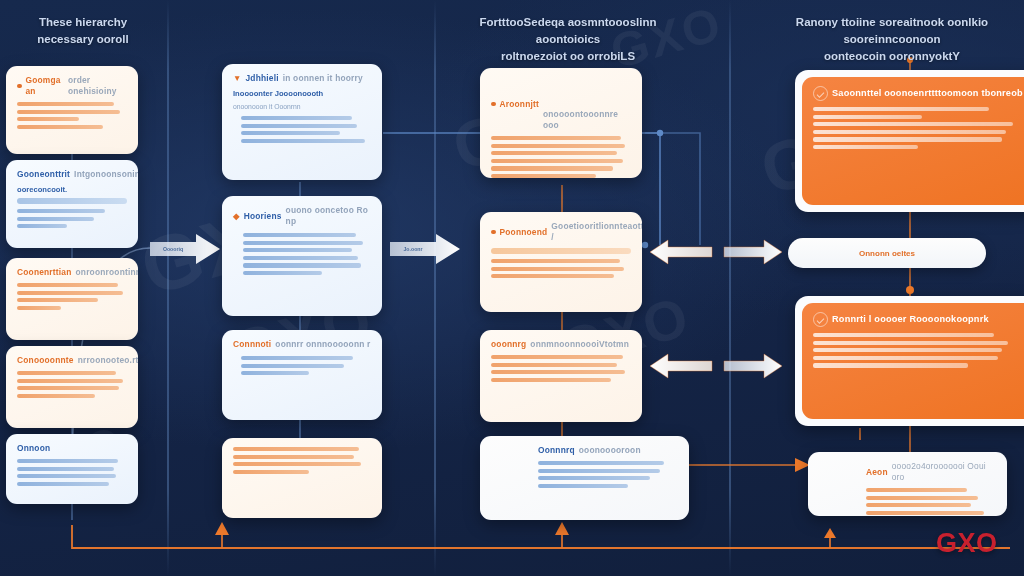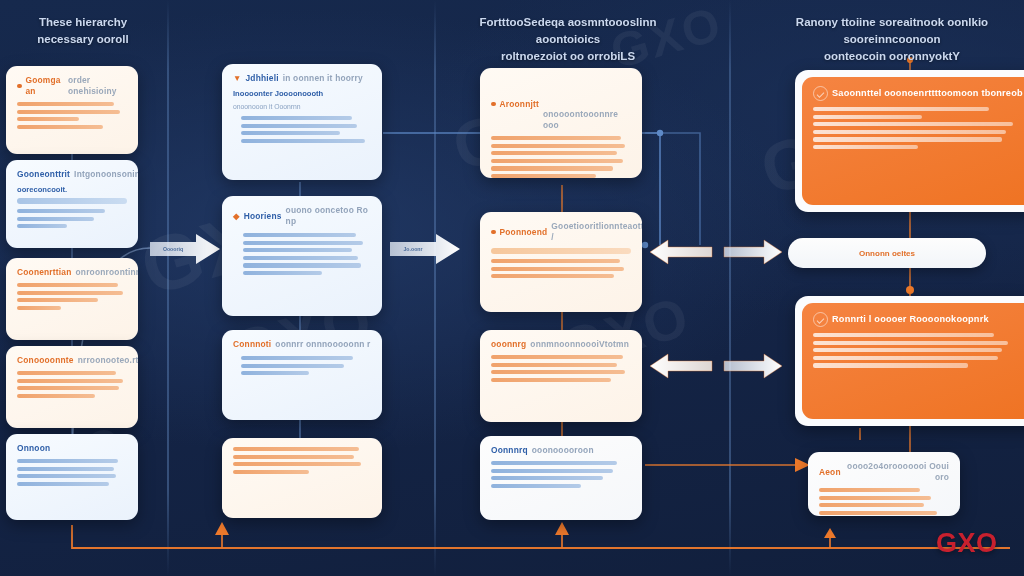--- a/index.html
+++ b/index.html
@@ -36,21 +36,21 @@
     font-size:11.5px;line-height:17px;font-weight:600;
     text-shadow:0 1px 3px rgba(0,0,0,.45);
     filter:blur(.45px);
   }
 
   
   .card{position:absolute;border-radius:11px;overflow:hidden;
         box-shadow:0 5px 16px rgba(0,0,0,.34);}
   .card.cream{background:linear-gradient(160deg,#fffaf4 0%,#fdf3e8 100%);}
   .card.ice{background:linear-gradient(160deg,#f7fbff 0%,#eaf2fc 100%);}
-  .card.white{background:linear-gradient(160deg,#fdfdfd 0%,#f5f7fa 100%);}
+  .card.white{background:linear-gradient(160deg,#fdfdfd 0%,#f5f7fa 100%);padding-left:47px;}
   .card.orange{background:linear-gradient(160deg,#f58442 0%,#ef7323 100%);}
   .card.framed{background:#fbfcfe;padding:7px;border-radius:13px;}
 
   .card-inner{padding:9px 11px;}
 
   .ttl{font-size:8.4px;font-weight:700;line-height:11px;
        display:flex;align-items:center;gap:4px;margin-bottom:5px;
        filter:blur(.5px);letter-spacing:.2px;}
   .ttl.or{color:#e2702a;}
   .ttl.bl{color:#2f5fa8;}
@@ -213,21 +213,21 @@
       </div>
       <div class="lines">
         <div class="ln or" style="width:90%"></div>
           <div class="ln or" style="width:96%"></div>
         <div class="ln or" style="width:93%"></div>
           <div class="ln or" style="width:71%"></div>
       </div>
     </div>
   </div>
 
-  <div class="card ice" style="left:6px;top:434px;width:132px;height:86px;">
+  <div class="card ice" style="left:6px;top:434px;width:132px;height:70px;">
     <div class="card-inner">
       <div class="ttl bl">
         <span>Onnoon</span>
       </div>
       <div class="lines">
         <div class="ln bl" style="width:92%"></div>
           <div class="ln bl" style="width:88%"></div>
         <div class="ln bl" style="width:90%"></div>
           <div class="ln bl" style="width:84%"></div>
       </div>
@@ -445,21 +445,21 @@
           <div class="ln wh" style="width:74%"></div>
         </div>
       </div>
     </div>
   </div>
 
   <div class="card white" style="left:808px;top:452px;width:152px;height:64px;">
     <div class="card-inner">
       <div class="ttl or">
         <span>Aeon</span>
-        <span style="color:#9aa8ba;font-weight:700;text-align:right;">oooo2o4orooooooi Ooui oro</span>
+        <span style="color:#9aa8ba;font-weight:400;">oooo2o4orooooooi Ooui oro</span>
       </div>
       <div class="lines">
         <div class="ln or" style="width:78%"></div>
           <div class="ln or" style="width:86%"></div>
         <div class="ln or" style="width:81%"></div>
           <div class="ln or" style="width:91%"></div>
       </div>
     </div>
   </div>
 

